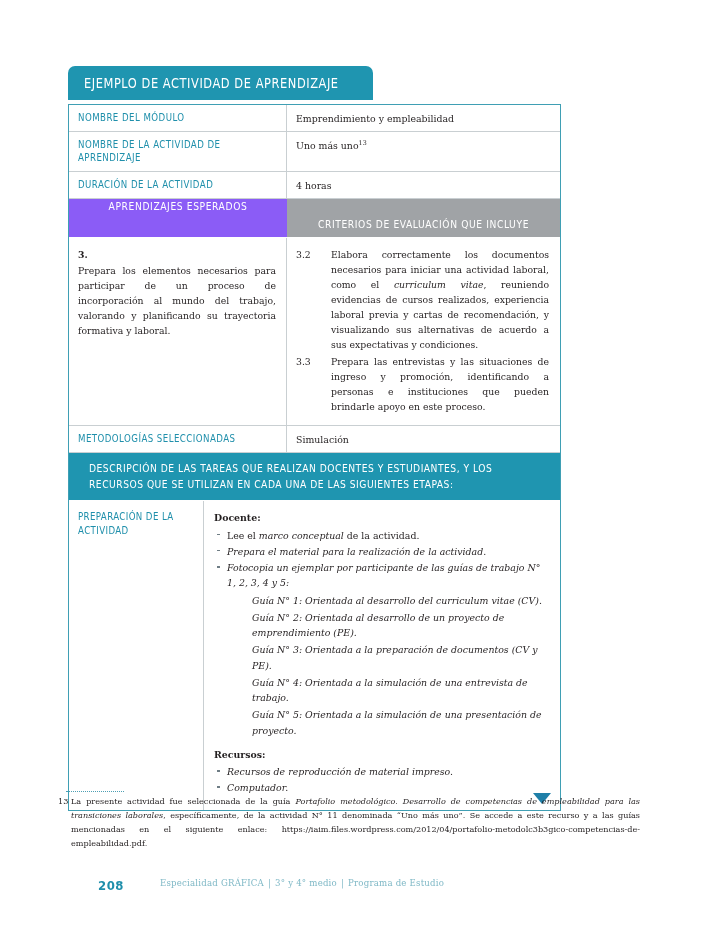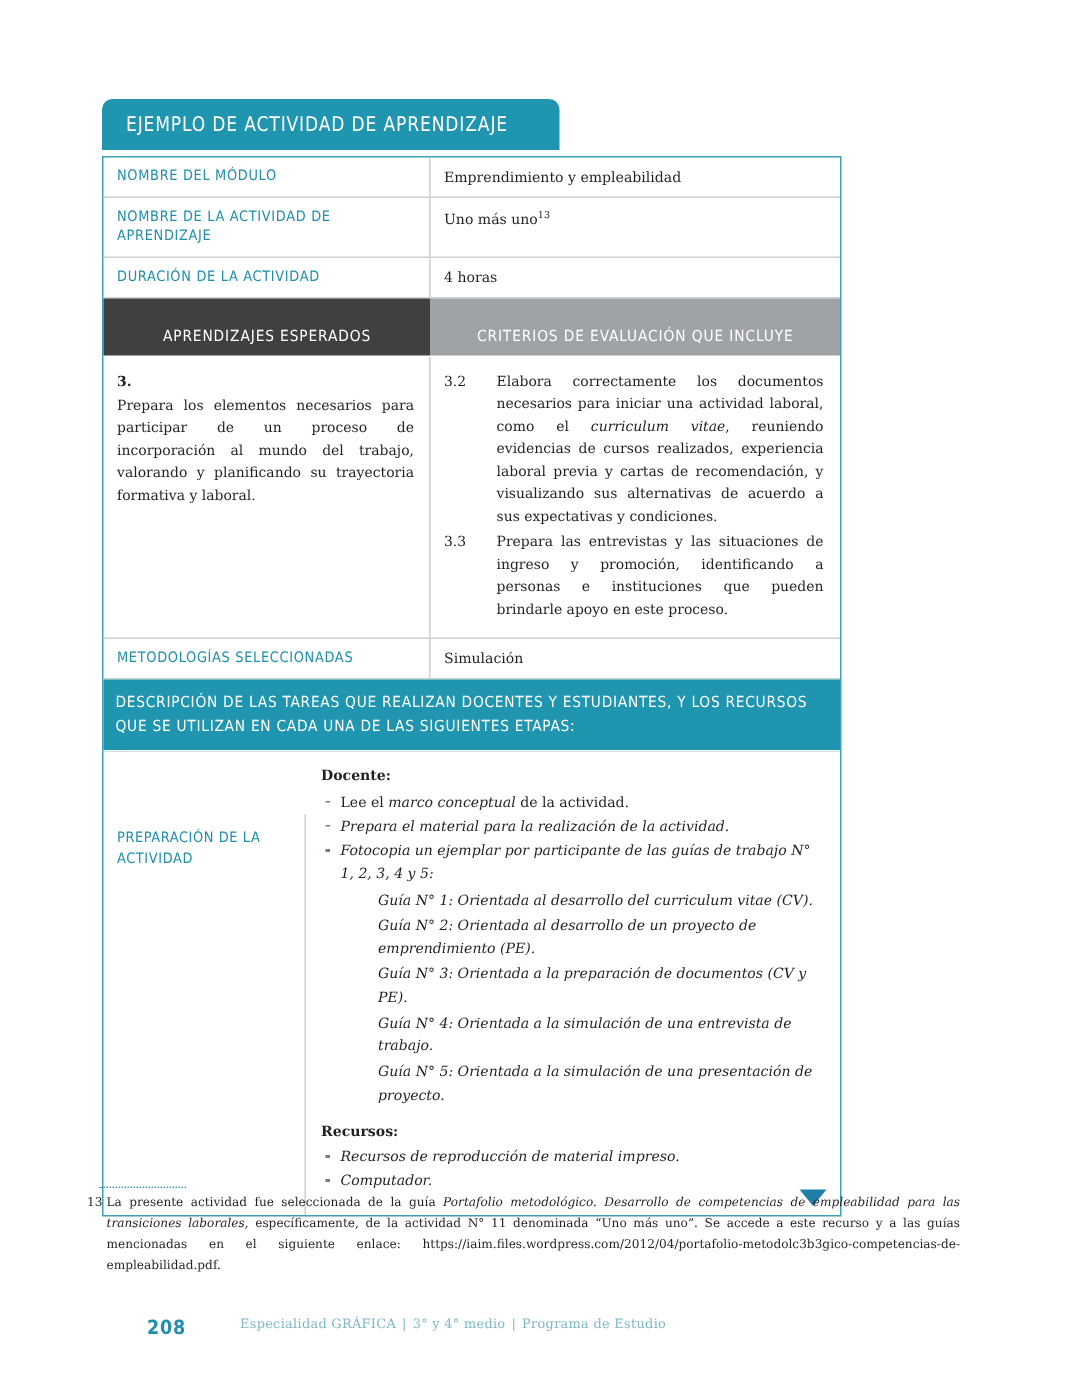--- a/index.html
+++ b/index.html
@@ -91,24 +91,24 @@
   }
 
   
   .band {
     display: flex;
     border-bottom: 1px solid #ffffff;
   }
   .band-left {
     width: 218px;
     flex: 0 0 218px;
-    background: #404040;
+    background: #8b5cf6;
     color: #ffffff;
     text-align: center;
-    padding: 20px 4px 7px;
+    padding: 2px 4px 7px;
     box-sizing: border-box;
     font-size: 10.2px;
     letter-spacing: 0.6px;
     font-family: "DejaVu Sans Condensed", "Liberation Sans Narrow", "Liberation Sans", sans-serif;
   }
   .band-right {
     flex: 1 1 auto;
     background: #a0a3a6;
     color: #ffffff;
     text-align: center;
@@ -163,21 +163,21 @@
   .ce-text {
     flex: 1 1 auto;
     text-align: justify;
   }
   .ce-text i, .ae-left i { font-style: italic; }
 
   
   .desc-band {
     background: #1f95b0;
     color: #ffffff;
-    padding: 8px 10px 8px 8px;
+    padding: 8px 10px 8px 20px;
     font-size: 10.2px;
     letter-spacing: 0.5px;
     line-height: 1.55;
     font-family: "DejaVu Sans Condensed", "Liberation Sans Narrow", "Liberation Sans", sans-serif;
     border-bottom: 1px solid #ffffff;
   }
 
   
   .prep-row {
     display: flex;
@@ -188,21 +188,20 @@
     width: 135px;
     flex: 0 0 135px;
     box-sizing: border-box;
     border-right: 1px solid #c9cfd2;
     padding: 9px 8px 8px 9px;
     color: #1f8fab;
     font-size: 9.6px;
     letter-spacing: 0.4px;
     line-height: 1.45;
     font-family: "DejaVu Sans Condensed", "Liberation Sans Narrow", "Liberation Sans", sans-serif;
-    margin-top: 42px;
   }
   .prep-right {
     flex: 1 1 auto;
     box-sizing: border-box;
     padding: 9px 14px 14px 10px;
     font-family: "DejaVu Serif", serif;
     font-size: 9.4px;
     line-height: 1.62;
     color: #231f20;
     position: relative;

